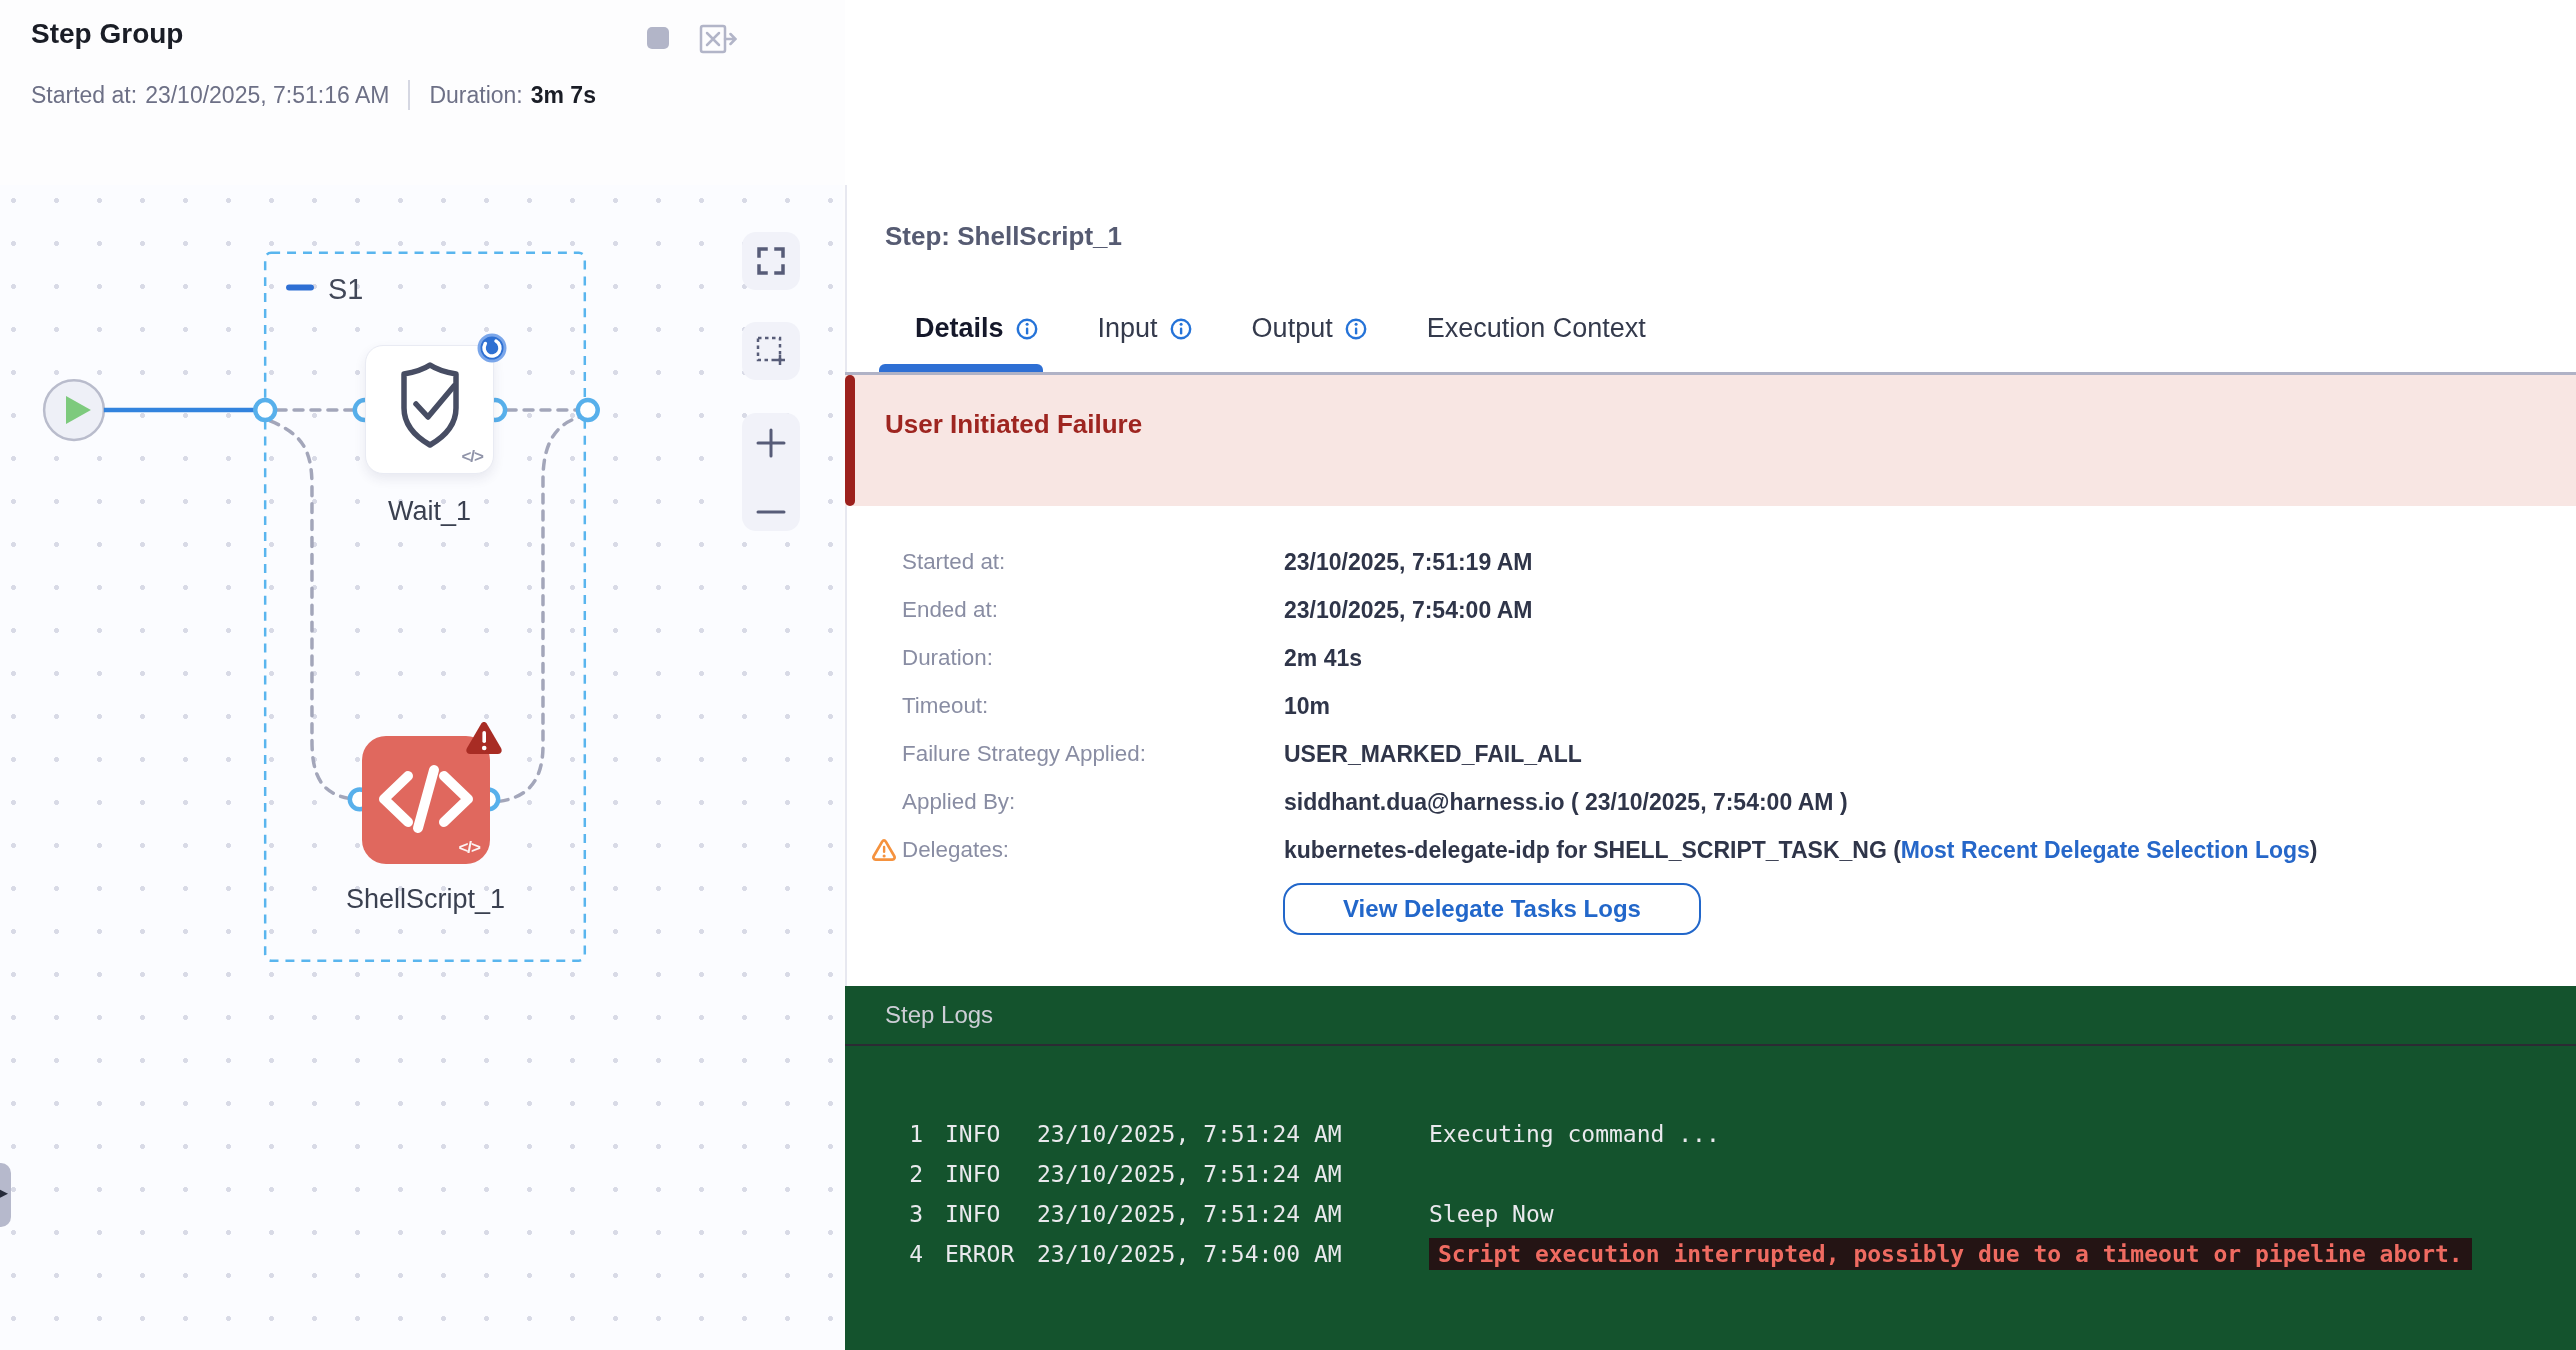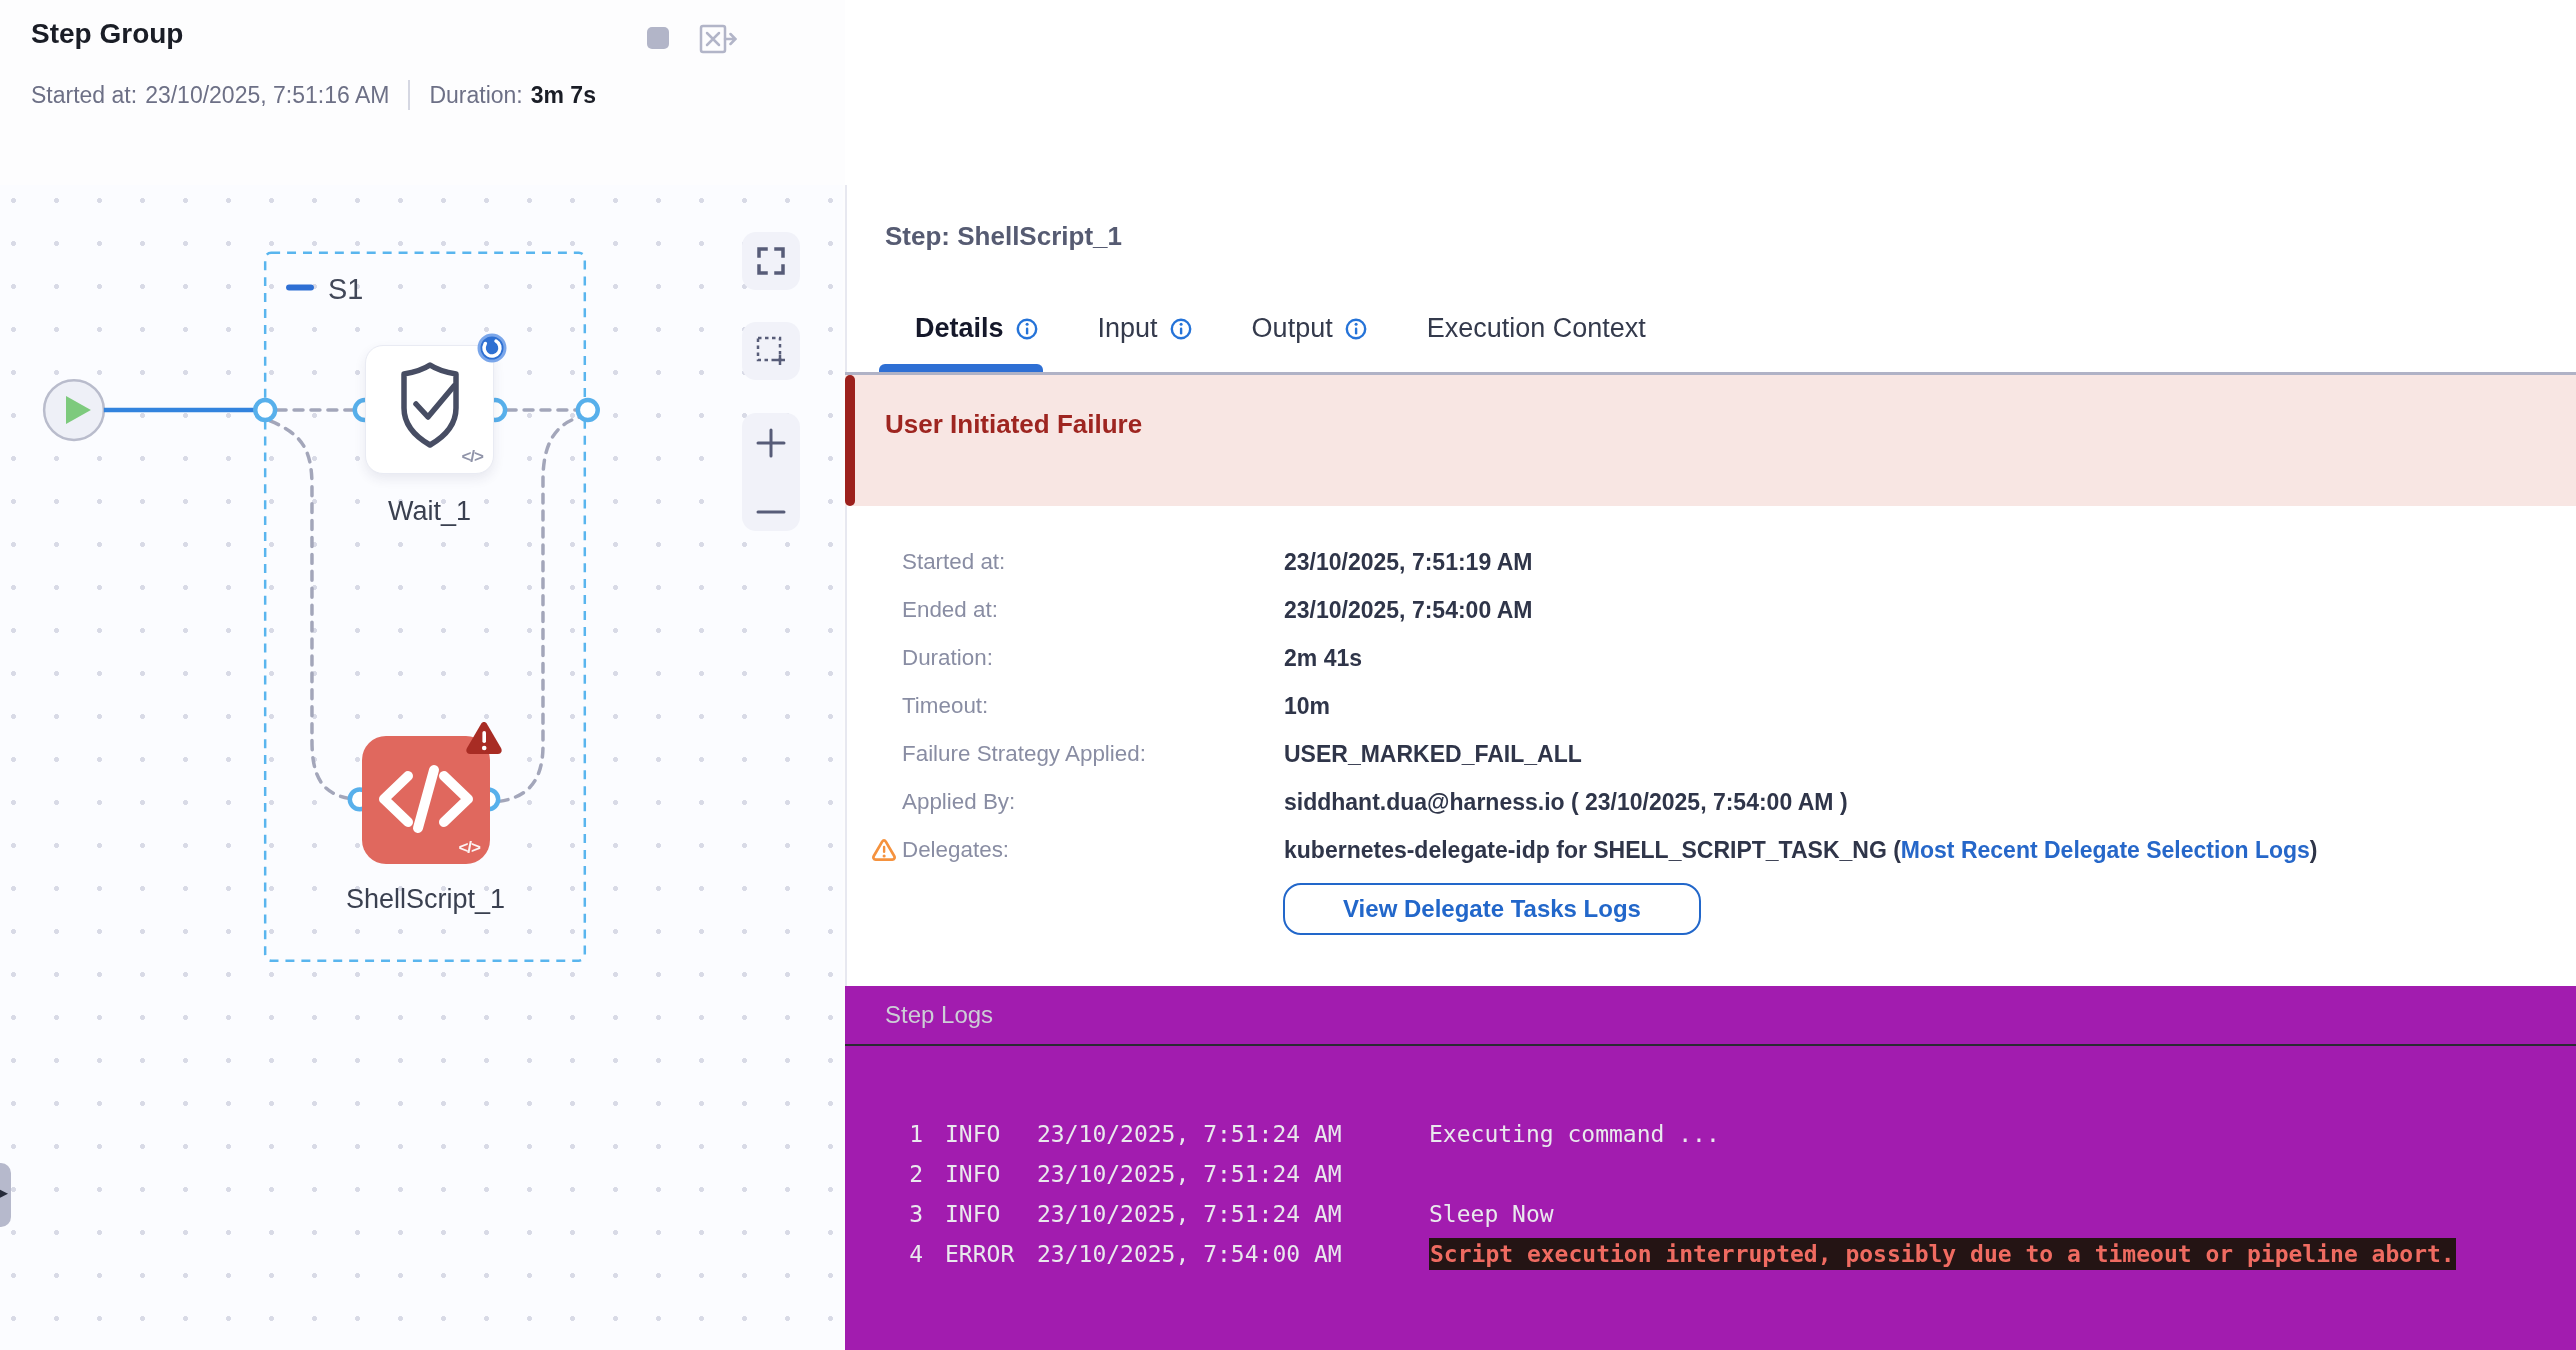--- a/index.html
+++ b/index.html
@@ -64,29 +64,29 @@
   .d-row { display:flex; align-items:center; height:48px; position:relative; }
   .d-label { width:382px; font-size:22.4px; font-weight:500; color:#898da3; flex:none; }
   .d-value { font-size:23px; font-weight:700; color:#2f3549; white-space:nowrap; }
   .d-warn { position:absolute; left:-30px; top:13px; }
   .d-link { color:#2667c9; cursor:pointer; }
 
   .delegate-btn { position:absolute; left:438px; top:883px; width:418px; height:52px; background:#fff;
     border:2.5px solid #2267ca; border-radius:18px; color:#2267ca; font-size:24px; font-weight:700;
     font-family:"Liberation Sans", sans-serif; cursor:pointer; }
 
-  .logs { position:absolute; left:0; top:986px; width:1731px; height:365px; background:#a21caf; }
+  .logs { position:absolute; left:0; top:986px; width:1731px; height:365px; background:#14532d; }
   .logs-header { height:60px; display:flex; align-items:center; padding-left:40px;
     font-size:24px; color:#cdced6; border-bottom:2px solid #2b2b33; }
   .log-lines { padding-top:68px; font-family:"DejaVu Sans Mono", monospace; font-size:23px; color:#e9e9ed; }
   .log-line { display:grid; grid-template-columns:30px 70px 344px auto; column-gap:22px;
     padding-left:48px; height:40px; align-items:center; white-space:nowrap; }
   .log-num { text-align:right; }
   .log-msg { padding-left:26px; }
-  .log-line.error .log-msg span { color:#ef6b61; font-weight:700; background:#241414; padding:3px 1px; }
+  .log-line.error .log-msg span { color:#ef6b61; font-weight:700; background:#241414; padding:3px 9px; }
 </style>
 </head>
 <body>
 
 <div class="app">
 
   <div class="hdr-title">Step Group</div>
 
   <div class="hdr-icon-square"></div>
   <div class="hdr-icon-export">

